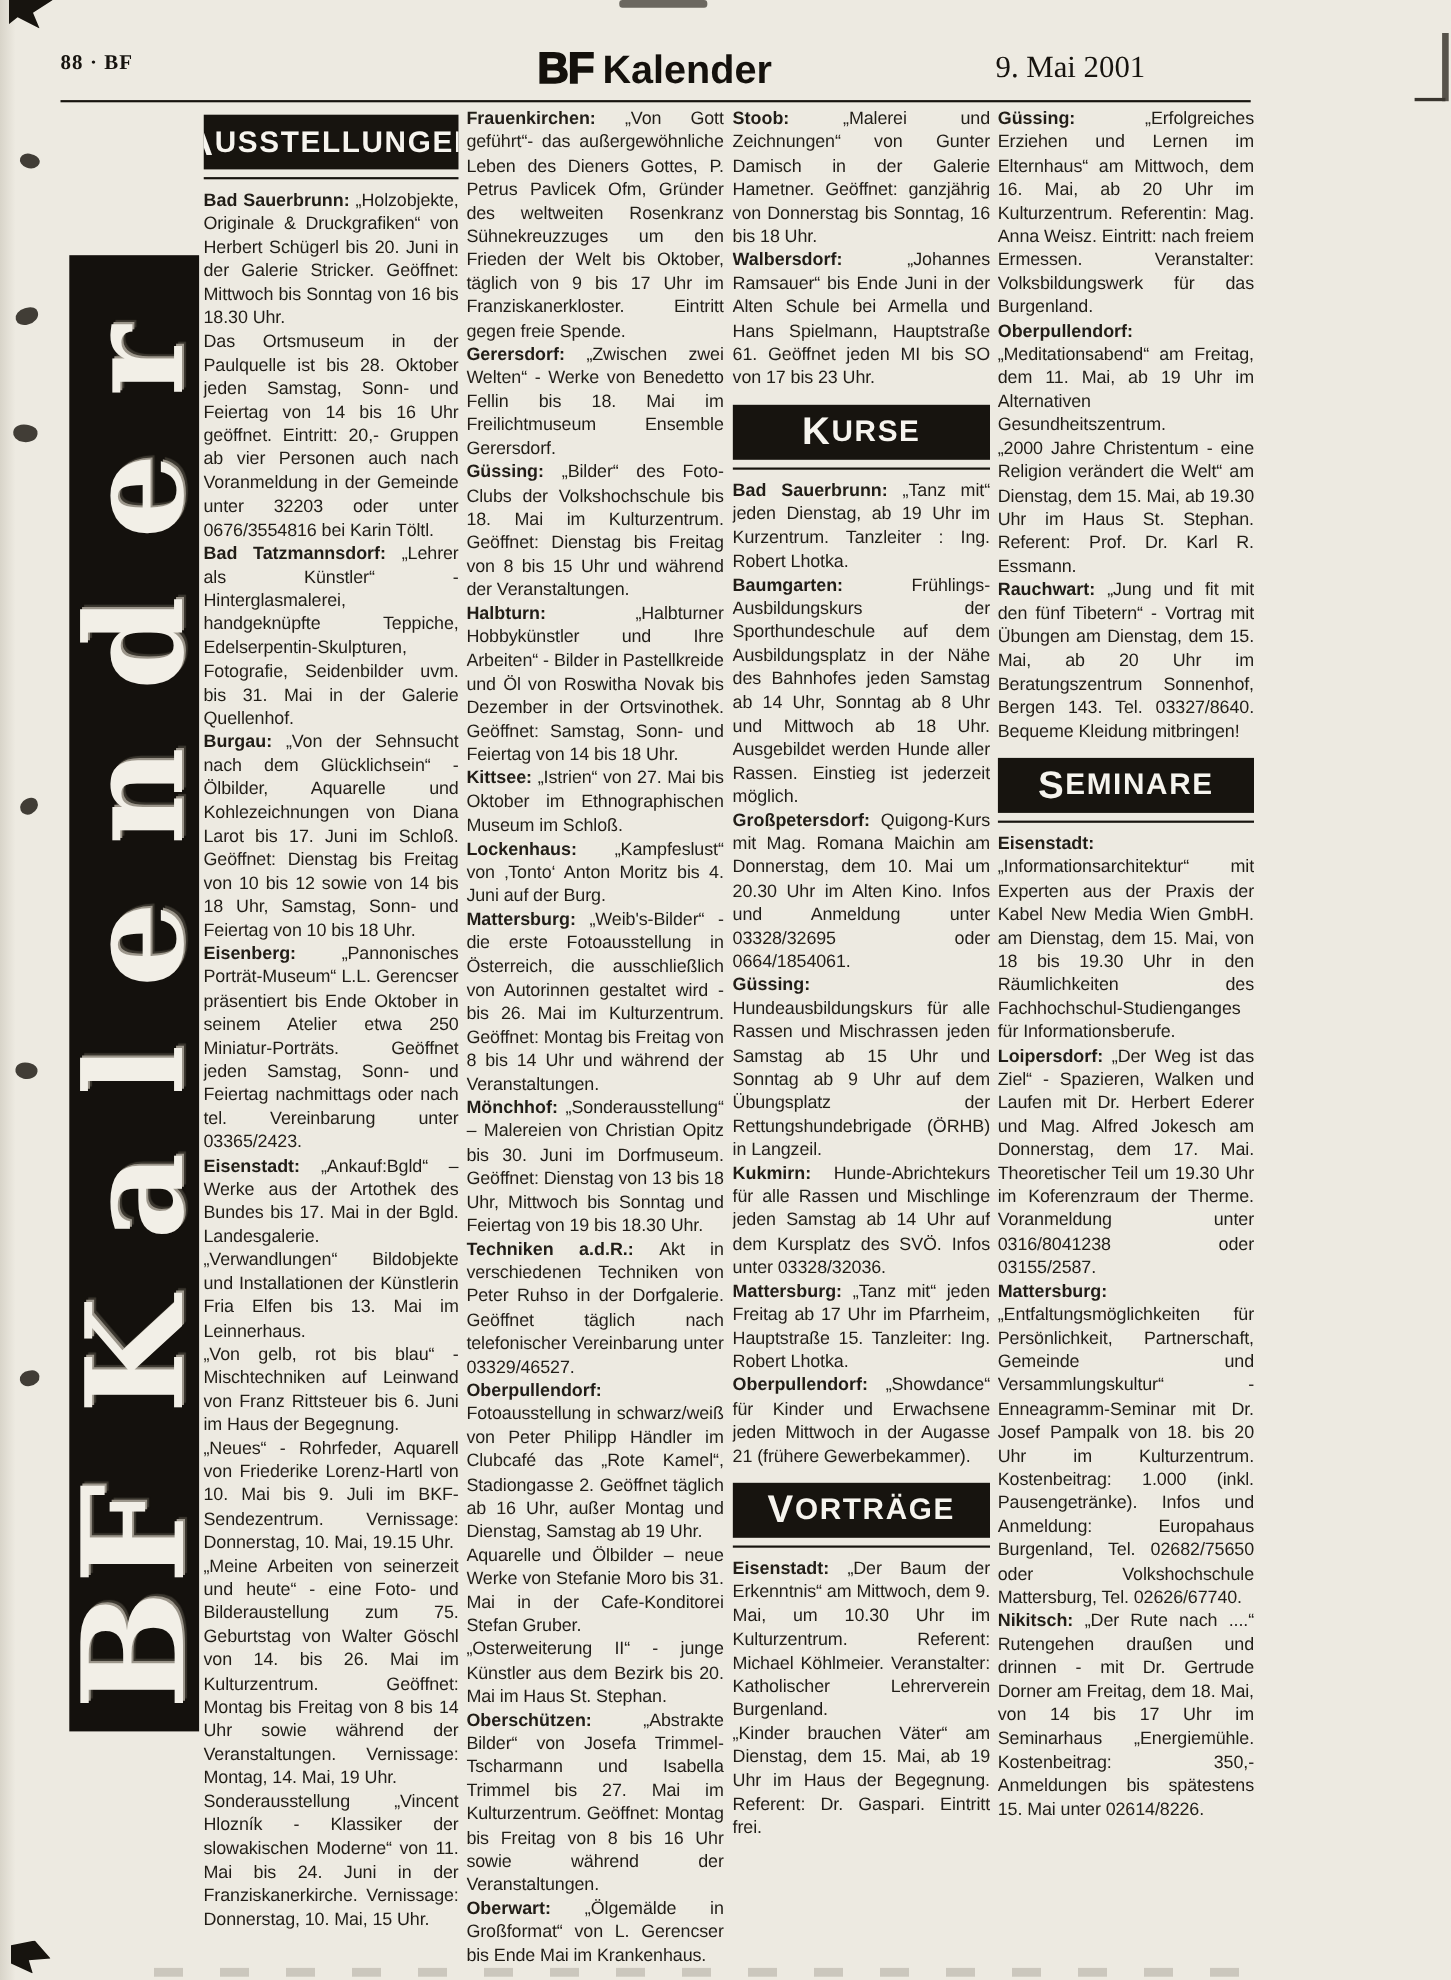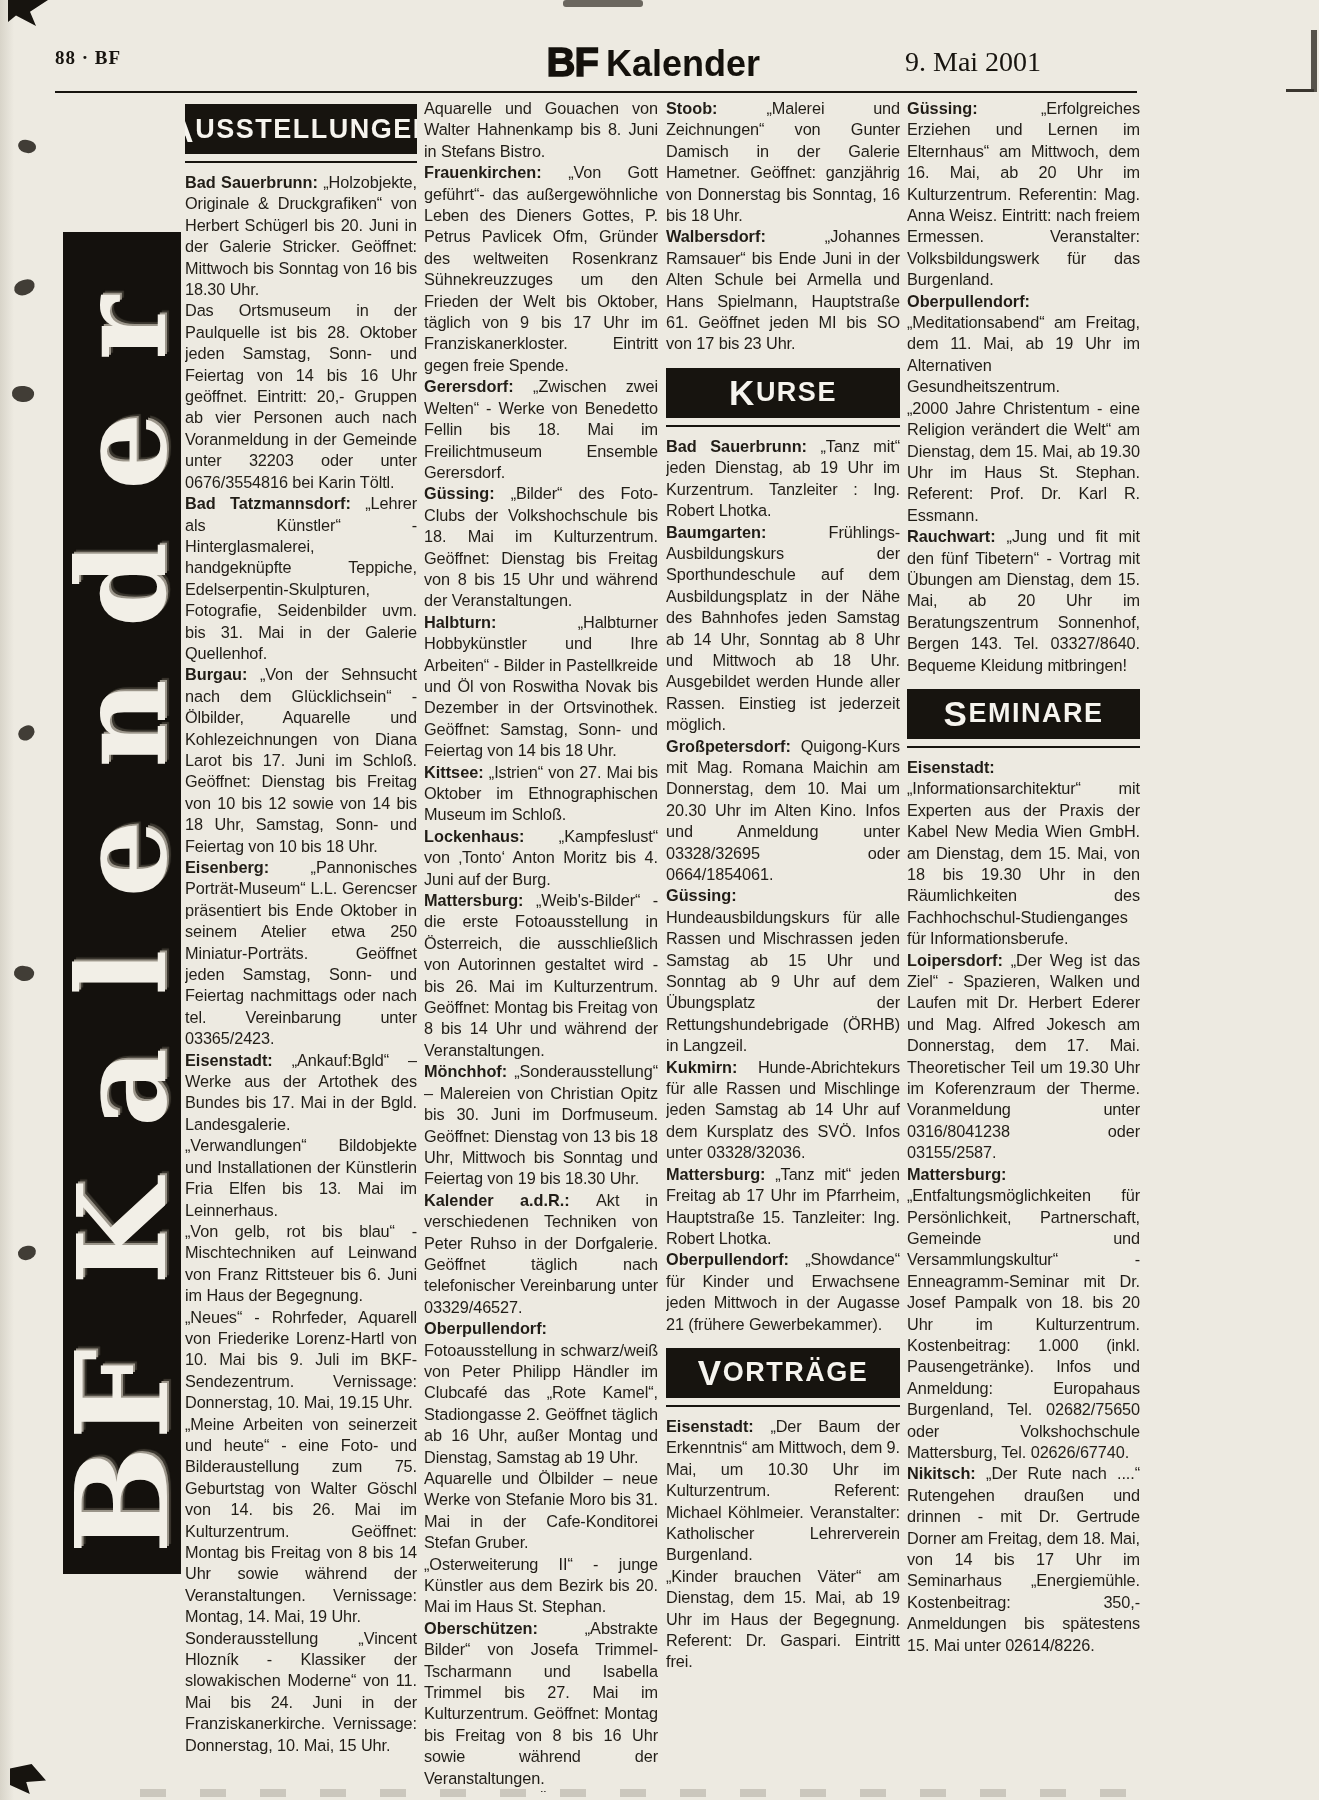--- a/index.html
+++ b/index.html
@@ -6,21 +6,21 @@
   .page{
     position:relative;width:1319px;height:1800px;margin:0 auto;
     background:#edeae1;
     background-image:linear-gradient(90deg,#d8d4c9 0,#edeae1 14px),
                      linear-gradient(0deg,#e4e0d6 0,#edeae1 18px);
     overflow:hidden;
     font-family:"Liberation Sans",sans-serif;color:#211d17;
   }
   
   .folio{position:absolute;left:55px;top:47px;font-size:19px;font-weight:bold;letter-spacing:1px;color:#17140f;font-family:Liberation Serif, serif;}
-  .masthead{position:absolute;left:430px;top:40px;width:330px;text-align:right;white-space:nowrap;color:#14110c;}
+  .masthead{position:absolute;left:430px;top:40px;width:330px;text-align:center;white-space:nowrap;color:#14110c;}
   .masthead .bf{font-size:40px;font-weight:bold;letter-spacing:-1px;-webkit-text-stroke:1.4px #14110c;}
   .masthead .word{font-size:36px;font-weight:bold;margin-left:8px;letter-spacing:0;}
   .date{position:absolute;left:905px;top:46px;width:230px;text-align:left;font-family:Liberation Serif, serif;font-size:28px;color:#17140f;}
   .head-rule{position:absolute;left:55px;top:91px;width:1082px;height:2px;background:#17140f;}
   .head-rule-right{position:absolute;left:1286px;top:89px;width:28px;height:3px;background:#3a362f;}
 
   
   .banner{position:absolute;left:63px;top:232px;width:118px;height:1342px;background:#14110d;}
   .banner-strip{
     position:absolute;left:63px;top:232px;width:1342px;height:118px;
@@ -110,30 +110,29 @@
       <p class="entry"><b>Burgau: </b>„Von der Sehnsucht nach dem Glücklichsein“ - Ölbilder, Aquarelle und Kohlezeichnungen von Diana Larot bis 17. Juni im Schloß. Geöffnet: Dienstag bis Freitag von 10 bis 12 sowie von 14 bis 18 Uhr, Samstag, Sonn- und Feiertag von 10 bis 18 Uhr.</p>
       <p class="entry"><b>Eisenberg: </b>„Pannonisches Porträt-Museum“ L.L. Gerencser präsentiert bis Ende Oktober in seinem Atelier etwa 250 Miniatur-Porträts. Geöffnet jeden Samstag, Sonn- und Feiertag nachmittags oder nach tel. Vereinbarung unter 03365/2423.</p>
       <p class="entry"><b>Eisenstadt: </b>„Ankauf:Bgld“ – Werke aus der Artothek des Bundes bis 17. Mai in der Bgld. Landesgalerie.</p>
       <p class="entry">„Verwandlungen“ Bildobjekte und Installationen der Künstlerin Fria Elfen bis 13. Mai im Leinnerhaus.</p>
       <p class="entry">„Von gelb, rot bis blau“ - Mischtechniken auf Leinwand von Franz Rittsteuer bis 6. Juni im Haus der Begegnung.</p>
       <p class="entry">„Neues“ - Rohrfeder, Aquarell von Friederike Lorenz-Hartl von 10. Mai bis 9. Juli im BKF-Sendezentrum. Vernissage: Donnerstag, 10. Mai, 19.15 Uhr.</p>
       <p class="entry">„Meine Arbeiten von seinerzeit und heute“ - eine Foto- und Bilderaustellung zum 75. Geburtstag von Walter Göschl von 14. bis 26. Mai im Kulturzentrum. Geöffnet: Montag bis Freitag von 8 bis 14 Uhr sowie während der Veranstaltungen. Vernissage: Montag, 14. Mai, 19 Uhr.</p>
       <p class="entry">Sonderausstellung „Vincent Hlozník - Klassiker der slowakischen Moderne“ von 11. Mai bis 24. Juni in der Franziskanerkirche. Vernissage: Donnerstag, 10. Mai, 15 Uhr.</p>
     </div>
   <div class="col col2">
-      <p class="entry">Aquarelle und Gouachen von Walter Hahnenkamp bis 8. Juni in Stefans Bistro.</p>
       <p class="entry"><b>Frauenkirchen: </b>„Von Gott geführt“- das außergewöhnliche Leben des Dieners Gottes, P. Petrus Pavlicek Ofm, Gründer des weltweiten Rosenkranz Sühnekreuzzuges um den Frieden der Welt bis Oktober, täglich von 9 bis 17 Uhr im Franziskanerkloster. Eintritt gegen freie Spende.</p>
       <p class="entry"><b>Gerersdorf: </b>„Zwischen zwei Welten“ - Werke von Benedetto Fellin bis 18. Mai im Freilichtmuseum Ensemble Gerersdorf.</p>
       <p class="entry"><b>Güssing: </b>„Bilder“ des Foto-Clubs der Volkshochschule bis 18. Mai im Kulturzentrum. Geöffnet: Dienstag bis Freitag von 8 bis 15 Uhr und während der Veranstaltungen.</p>
       <p class="entry"><b>Halbturn: </b>„Halbturner Hobbykünstler und Ihre Arbeiten“ - Bilder in Pastellkreide und Öl von Roswitha Novak bis Dezember in der Ortsvinothek. Geöffnet: Samstag, Sonn- und Feiertag von 14 bis 18 Uhr.</p>
       <p class="entry"><b>Kittsee: </b>„Istrien“ von 27. Mai bis Oktober im Ethnographischen Museum im Schloß.</p>
       <p class="entry"><b>Lockenhaus: </b>„Kampfeslust“ von ‚Tonto‘ Anton Moritz bis 4. Juni auf der Burg.</p>
       <p class="entry"><b>Mattersburg: </b>„Weib's-Bilder“ - die erste Fotoausstellung in Österreich, die ausschließlich von Autorinnen gestaltet wird - bis 26. Mai im Kulturzentrum. Geöffnet: Montag bis Freitag von 8 bis 14 Uhr und während der Veranstaltungen.</p>
       <p class="entry"><b>Mönchhof: </b>„Sonderausstellung“ – Malereien von Christian Opitz bis 30. Juni im Dorfmuseum. Geöffnet: Dienstag von 13 bis 18 Uhr, Mittwoch bis Sonntag und Feiertag von 19 bis 18.30 Uhr.</p>
-      <p class="entry"><b>Kalender a.d.R.: </b>Akt in verschiedenen Techniken von Peter Ruhso in der Dorfgalerie. Geöffnet täglich nach telefonischer Vereinbarung unter 03329/46527.</p>
+      <p class="entry"><b>Techniken a.d.R.: </b>Akt in verschiedenen Techniken von Peter Ruhso in der Dorfgalerie. Geöffnet täglich nach telefonischer Vereinbarung unter 03329/46527.</p>
       <p class="entry"><b>Oberpullendorf: </b>Fotoausstellung in schwarz/weiß von Peter Philipp Händler im Clubcafé das „Rote Kamel“, Stadiongasse 2. Geöffnet täglich ab 16 Uhr, außer Montag und Dienstag, Samstag ab 19 Uhr.</p>
       <p class="entry">Aquarelle und Ölbilder – neue Werke von Stefanie Moro bis 31. Mai in der Cafe-Konditorei Stefan Gruber.</p>
       <p class="entry">„Osterweiterung II“ - junge Künstler aus dem Bezirk bis 20. Mai im Haus St. Stephan.</p>
       <p class="entry"><b>Oberschützen: </b>„Abstrakte Bilder“ von Josefa Trimmel-Tscharmann und Isabella Trimmel bis 27. Mai im Kulturzentrum. Geöffnet: Montag bis Freitag von 8 bis 16 Uhr sowie während der Veranstaltungen.</p>
       <p class="entry"><b>Oberwart: </b>„Ölgemälde in Großformat“ von L. Gerencser bis Ende Mai im Krankenhaus.</p>
     </div>
   <div class="col col3">
       <p class="entry"><b>Stoob: </b>„Malerei und Zeichnungen“ von Gunter Damisch in der Galerie Hametner. Geöffnet: ganzjährig von Donnerstag bis Sonntag, 16 bis 18 Uhr.</p>
       <p class="entry"><b>Walbersdorf: </b>„Johannes Ramsauer“ bis Ende Juni in der Alten Schule bei Armella und Hans Spielmann, Hauptstraße 61. Geöffnet jeden MI bis SO von 17 bis 23 Uhr.</p>
       <div class="sec">

